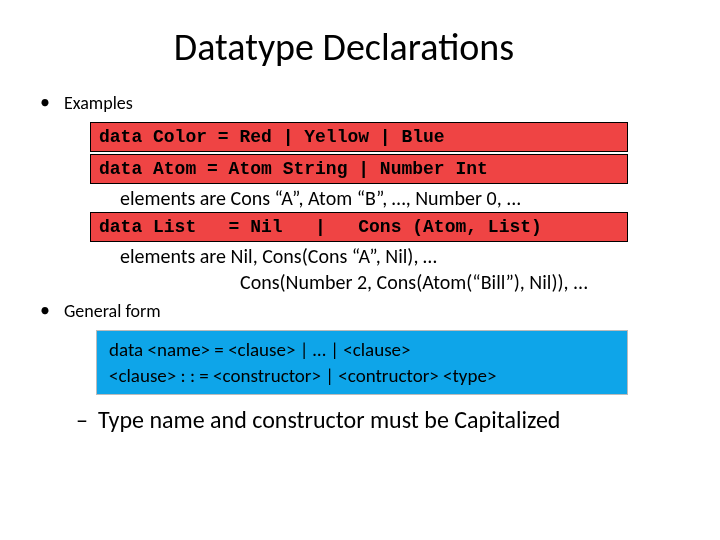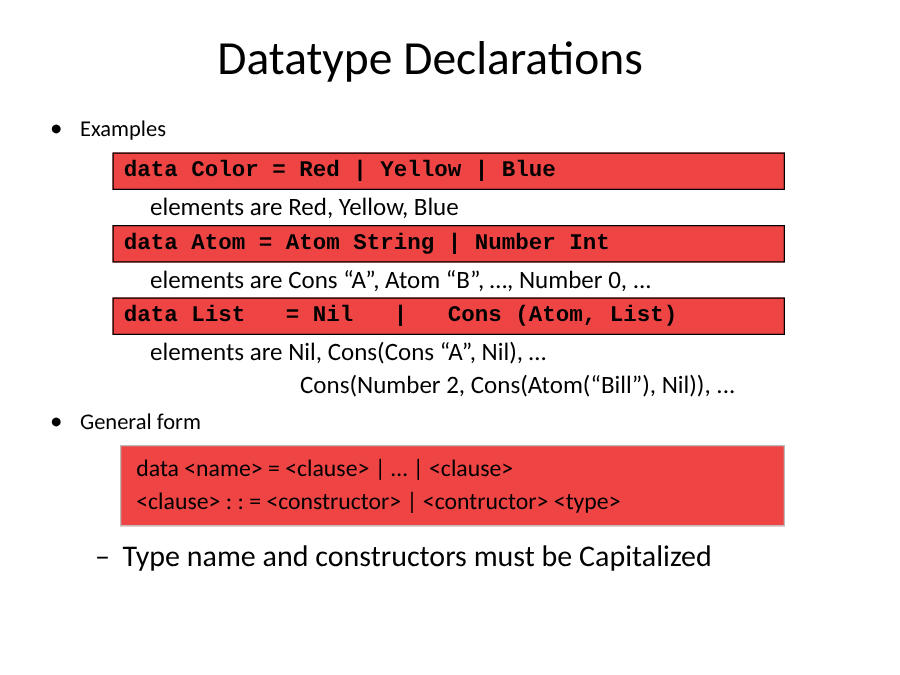--- a/index.html
+++ b/index.html
@@ -49,21 +49,21 @@
   }
   .desc {
     font-size: 20px;
     margin: 2px 0 2px 80px;
   }
   .desc-cont {
     font-size: 20px;
     margin: 0 0 6px 200px;
   }
   .form-box {
-    background: #ef4444;
+    background: #0ea5e9;
     border: 1px solid #bbb;
     font-size: 19px;
     padding: 6px 12px;
     margin: 4px 20px 10px 56px;
     line-height: 1.35;
   }
   .dash-line {
     display: flex;
     align-items: baseline;
     margin: 6px 0 0 36px;
@@ -82,37 +82,36 @@
 <div class="slide">
 
   <div class="title">Datatype Declarations</div>
 
   <div class="bullet-line">
     <span class="bullet-dot">•</span>
     <span class="bullet-text">Examples</span>
   </div>
 
   <div class="code-box">data Color = Red | Yellow | Blue</div>
-  <div class="desc">elements are Red, Yellow, Blue</div>
 
   <div class="code-box">data Atom = Atom String | Number Int</div>
   <div class="desc">elements are Cons “A”, Atom “B”, …, Number 0, ...</div>
 
   <div class="code-box">data List   = Nil   |   Cons (Atom, List)</div>
   <div class="desc">elements are Nil, Cons(Cons “A”, Nil), …</div>
   <div class="desc-cont">Cons(Number 2, Cons(Atom(“Bill”), Nil)), ...</div>
 
   <div class="bullet-line">
     <span class="bullet-dot">•</span>
     <span class="bullet-text">General form</span>
   </div>
 
   <div class="form-box">
     <div>data &lt;name&gt; = &lt;clause&gt; | … | &lt;clause&gt;</div>
     <div>&lt;clause&gt; : : = &lt;constructor&gt; | &lt;contructor&gt; &lt;type&gt;</div>
   </div>
 
   <div class="dash-line">
     <span class="dash">–</span>
-    <span class="dash-text">Type name and constructors must be Capitalized</span>
+    <span class="dash-text">Type name and constructor must be Capitalized</span>
   </div>
 
 </div>
 
 </body></html>

